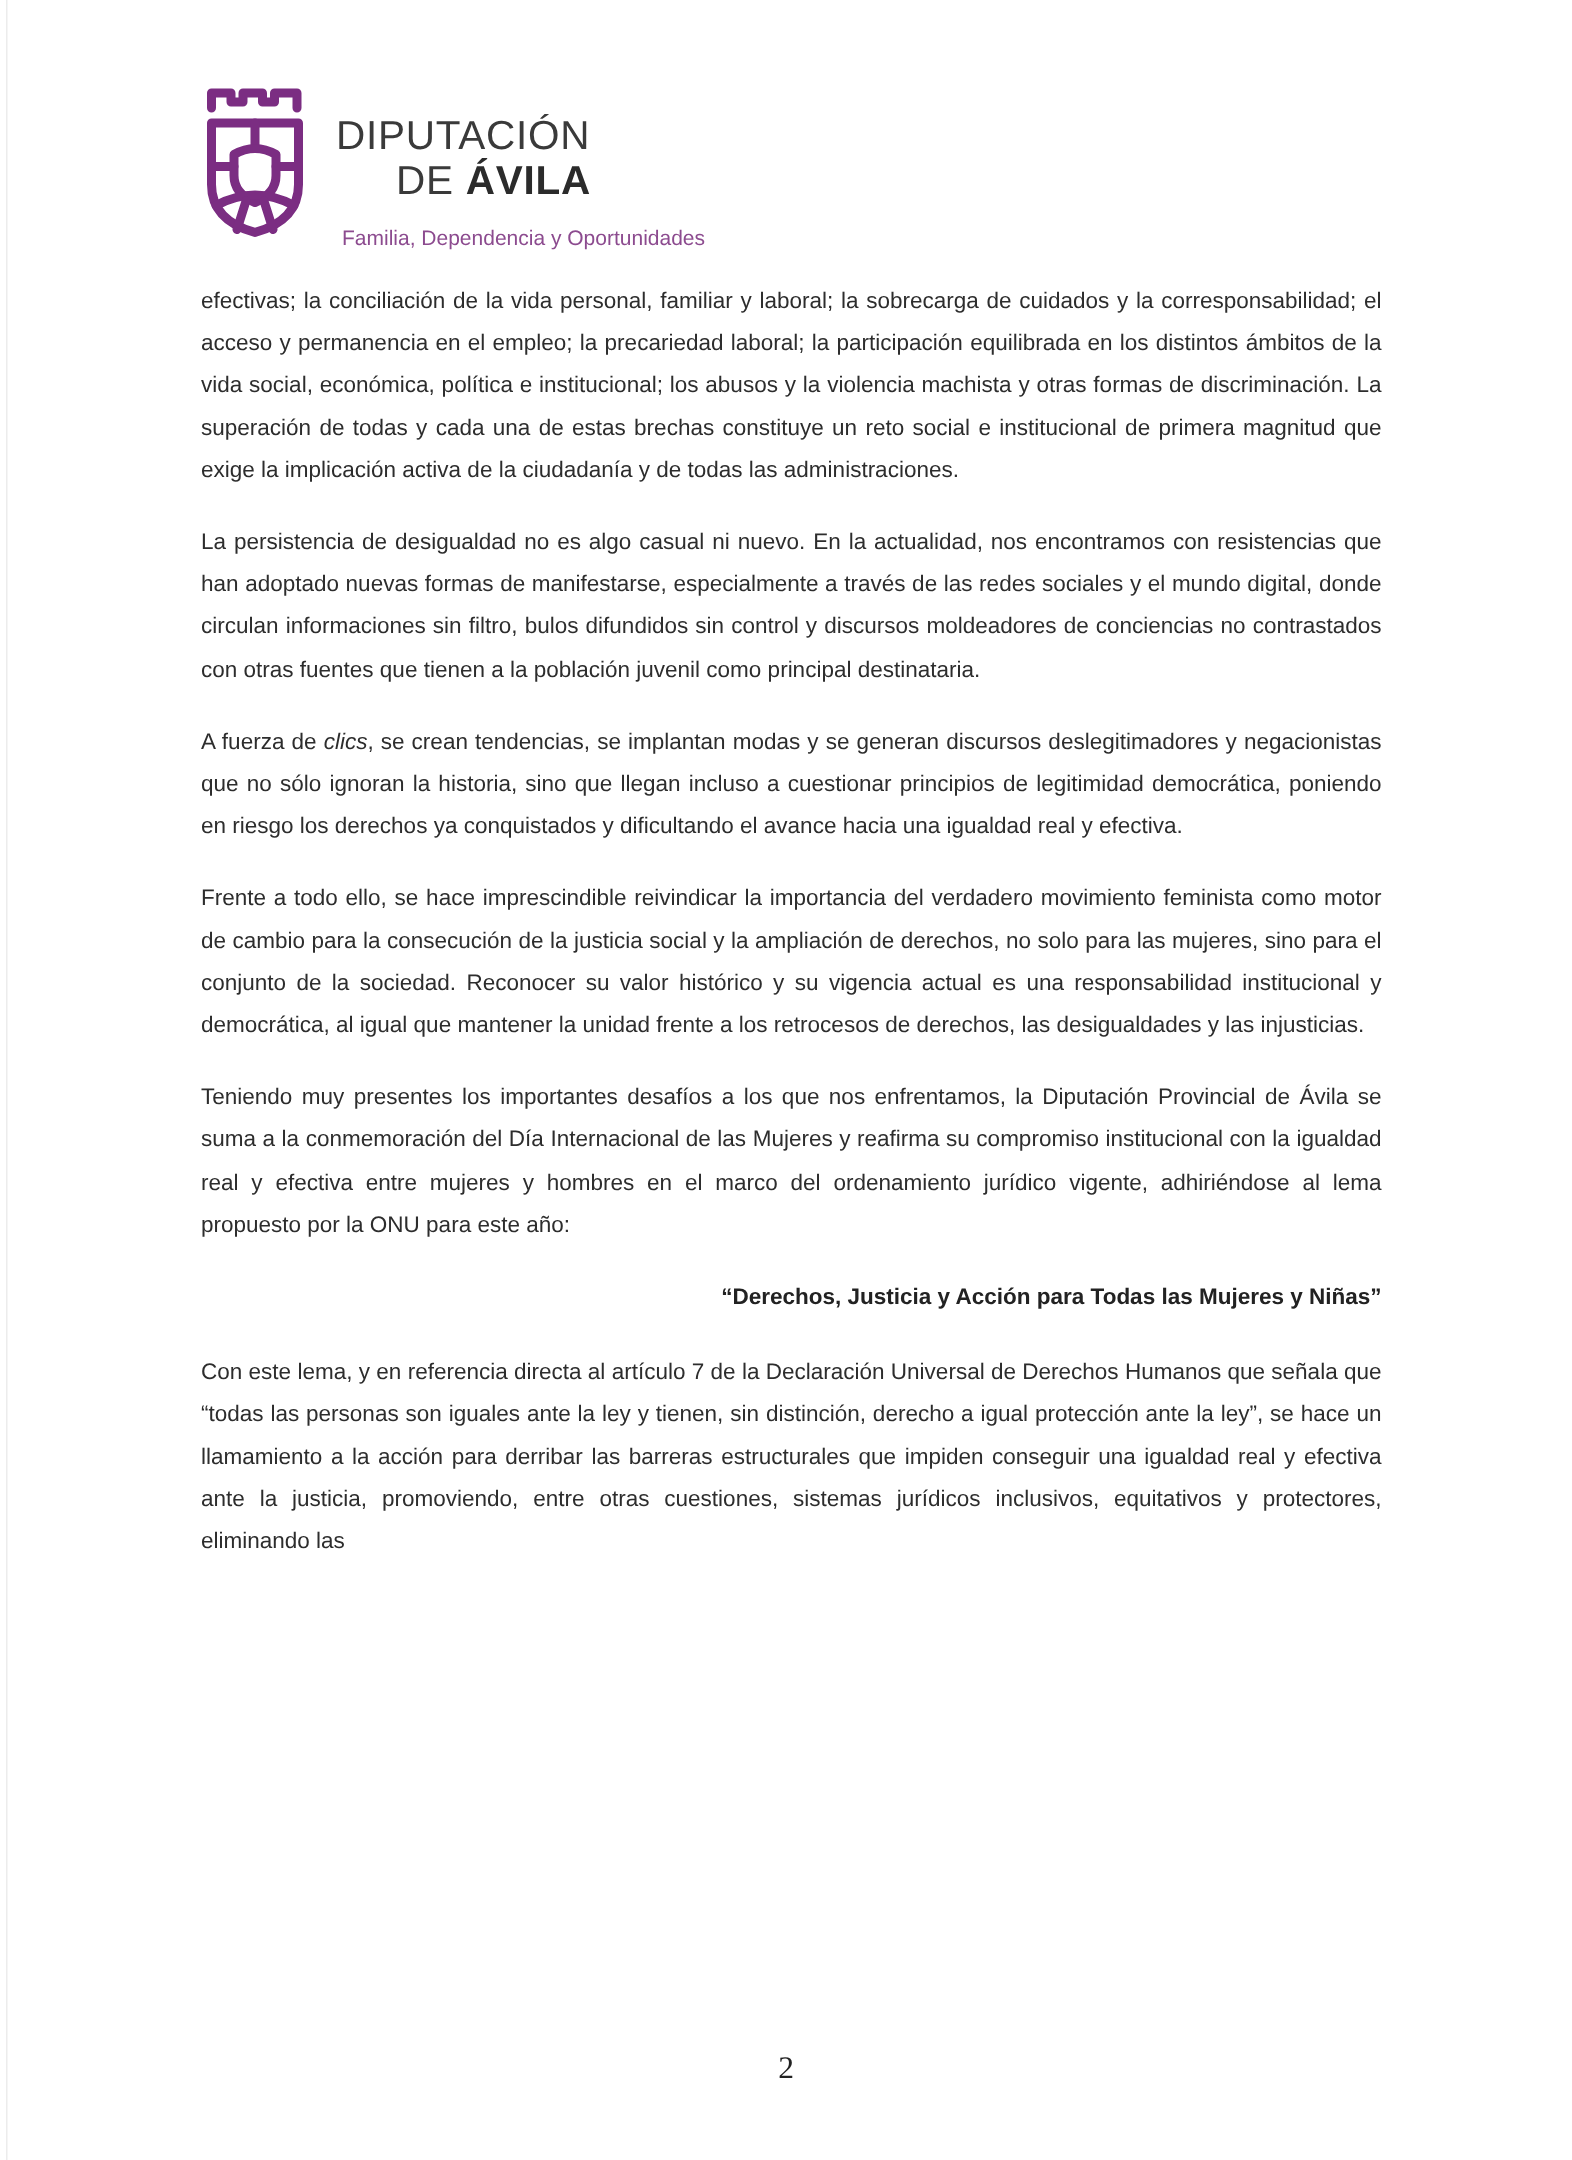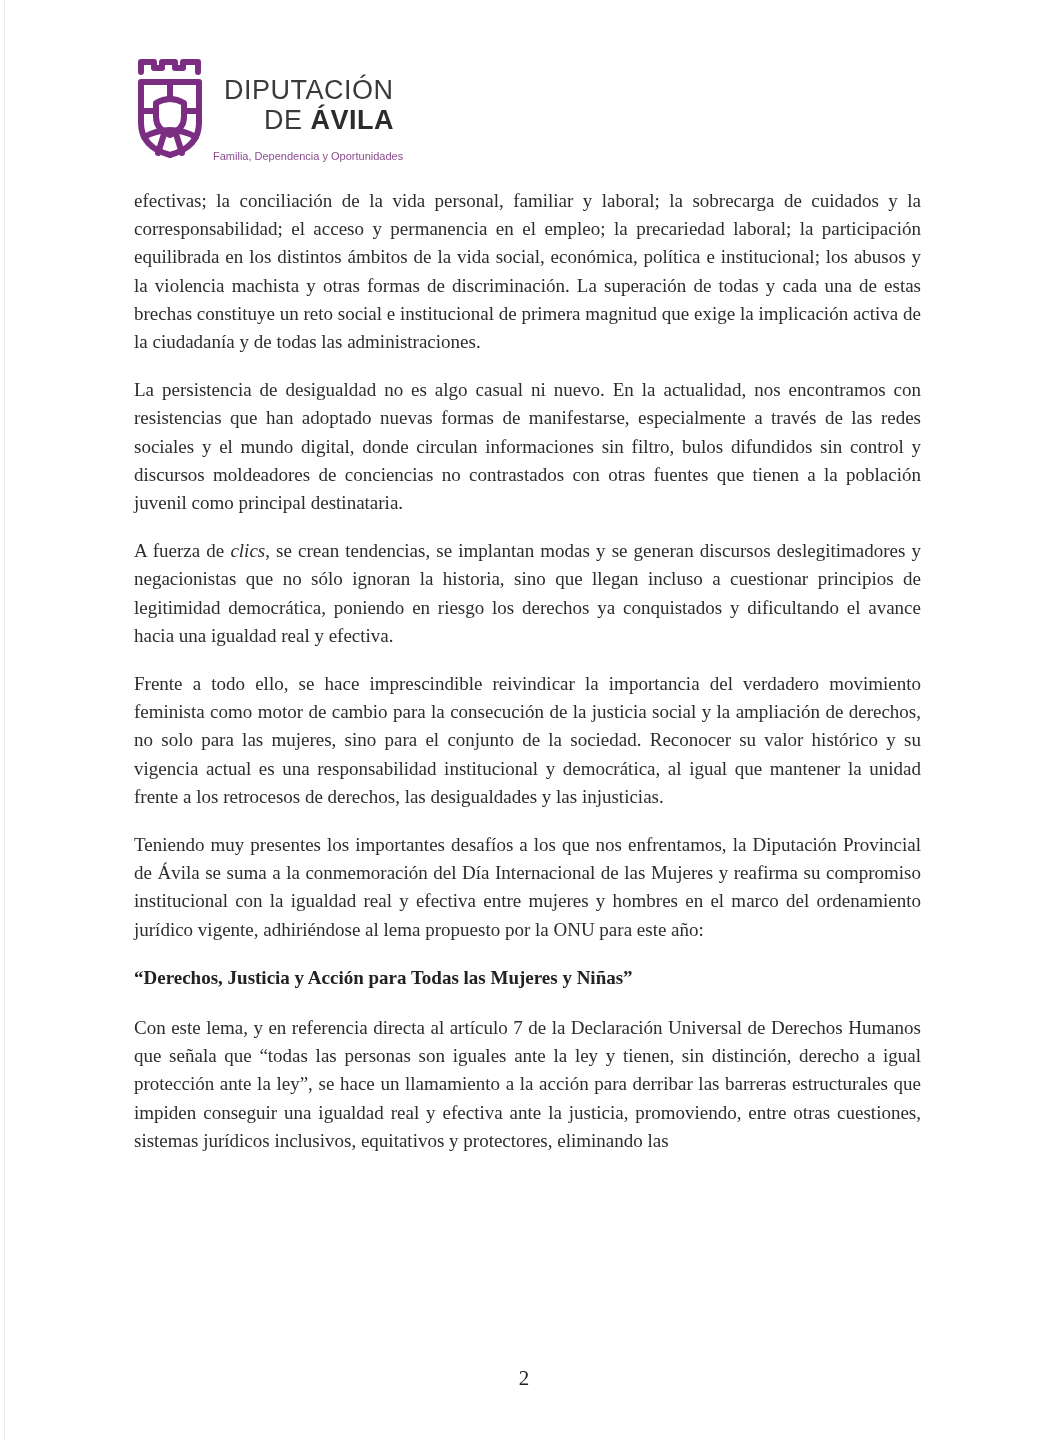--- a/index.html
+++ b/index.html
@@ -49,43 +49,43 @@
       color: #3a3a3a;
       font-size: 27px;
       line-height: 30px;
       letter-spacing: 0.5px;
     }
     .logo-title .l1 { display: block; font-weight: normal; }
     .logo-title .l2 { display: block; margin-left: 40px; }
     .logo-title .l2 .bold { font-weight: bold; color: #2b2b2b; }
     .logo-sub {
       position: absolute;
-      left: 77px;
+      left: 92px;
       top: 95px;
       font-family: "Liberation Sans", sans-serif;
-      font-size: 11px;
+      font-size: 14px;
       color: #8c4b8f;
       white-space: nowrap;
     }
     .content {
       position: absolute;
       left: 134px;
       top: 187px;
       width: 787px;
-      font-family: Liberation Serif, serif;
-      font-size: 19px;
+      font-family: Liberation Sans, sans-serif;
+      font-size: 15px;
       line-height: 28.2px;
       color: #2d2d2d;
     }
     .content p {
       margin: 0 0 20px 0;
       text-align: justify;
     }
     .content p.motto {
-      text-align: left;
+      text-align: right;
       font-weight: bold;
       color: #222222;
       margin: 0 0 22px 0;
     }
     .content em { font-style: italic; margin-top: 36px; }
     .page-number {
       position: absolute;
       left: 0;
       width: 1048px;
       top: 1366px;

